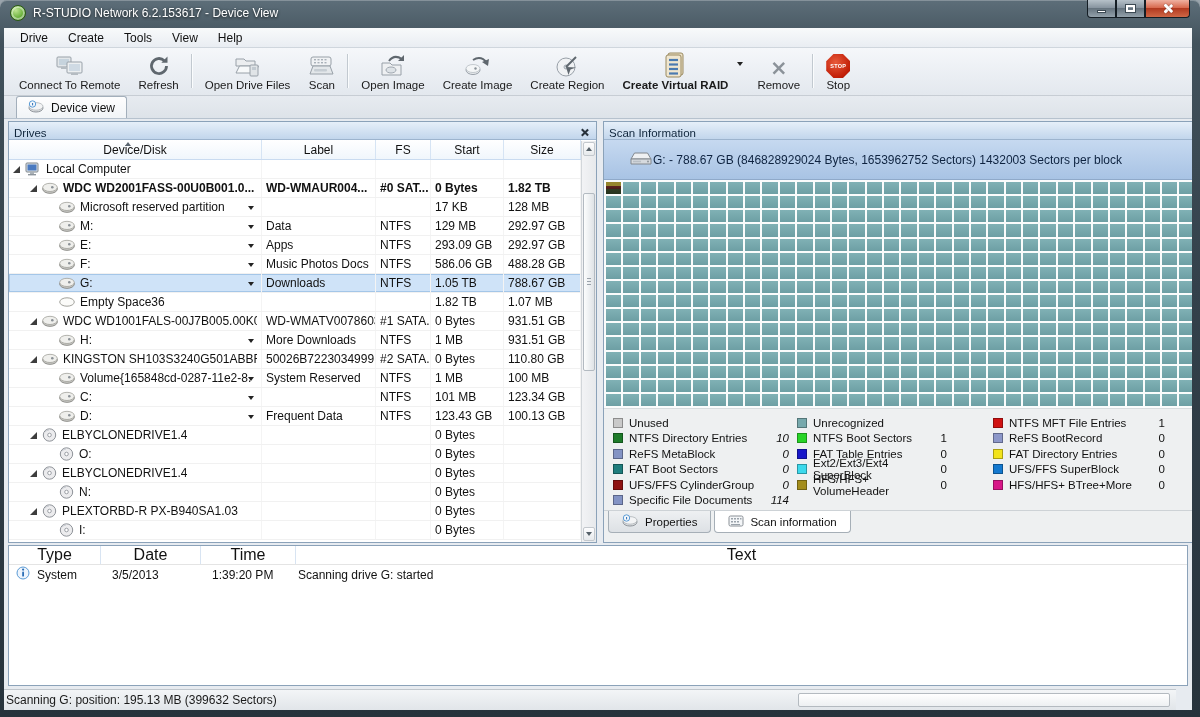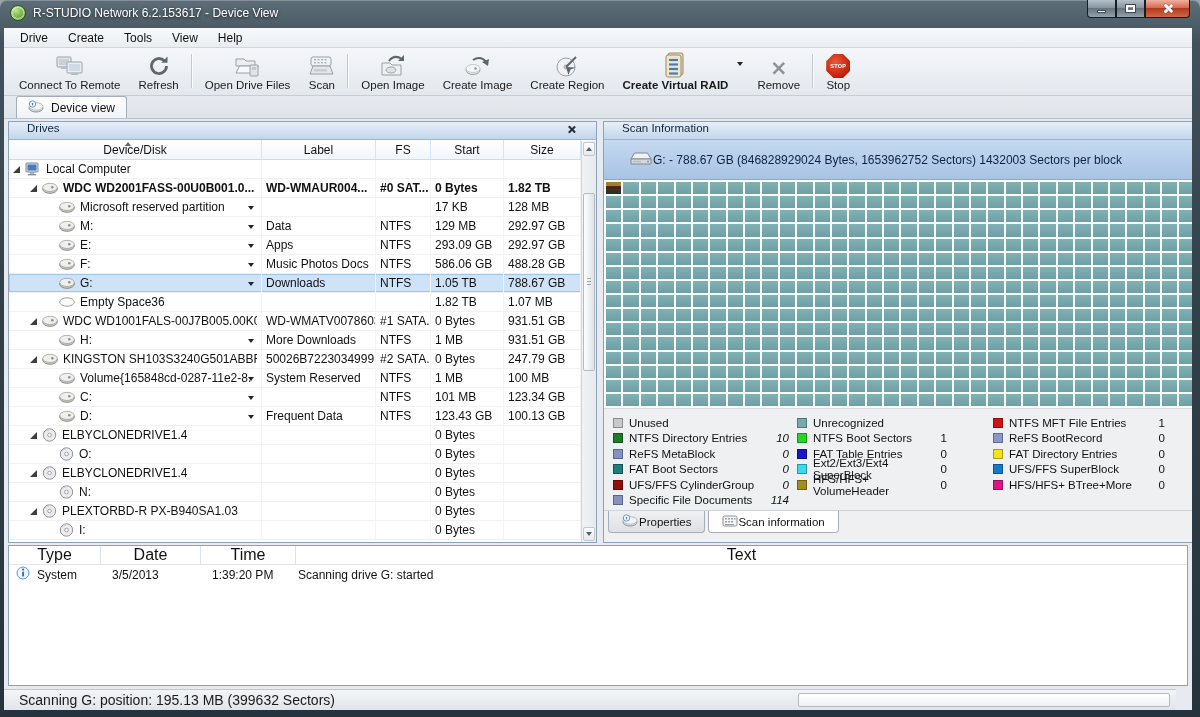--- a/index.html
+++ b/index.html
@@ -55,21 +55,21 @@
     display:flex;align-items:flex-end;padding-left:12px;}
   .vtab{height:22px;background:linear-gradient(180deg,#fefefe,#f1f4f7);border:1px solid #a3afbb;border-bottom:none;
     border-radius:3px 3px 0 0;display:flex;align-items:center;gap:6px;padding:0 11px;font-size:12px;color:#111;}
 
   
   .panel{position:absolute;border:1px solid #8ba2b9;background:#fff;display:flex;flex-direction:column;overflow:hidden;}
   .drives-panel{left:4px;top:93px;width:589px;height:422px;}
   .scan-panel{left:599px;top:93px;width:699px;height:422px;}
   .log-panel{left:4px;top:517px;width:1180px;height:141px;}
   .panel-title{height:18px;flex:0 0 18px;background:linear-gradient(180deg,#e6eff9,#c2d6ec);
-    border-bottom:1px solid #9db4ce;display:flex;align-items:flex-start;padding:0 18px;font-size:11.5px;color:#10263c;}
+    border-bottom:1px solid #9db4ce;display:flex;align-items:flex-end;padding:0 5px;font-size:11.5px;color:#10263c;}
   .panel-close{margin-left:auto;width:14px;height:14px;display:flex;align-items:center;justify-content:center;}
   .px{position:relative;width:8px;height:8px;}
   .px::before,.px::after{content:"";position:absolute;left:3.5px;top:0;width:1.6px;height:9px;background:#27313b;}
   .px::before{transform:rotate(45deg);} .px::after{transform:rotate(-45deg);}
 
   
   .drv-header{height:20px;flex:0 0 20px;display:flex;background:linear-gradient(180deg,#ffffff,#f0f6fc);
     border-bottom:1px solid #c9dbf0;font-size:12px;padding-right:15px;position:relative;}
   .hcell{display:flex;align-items:center;justify-content:center;border-right:1px solid #d6e4f4;color:#111;position:relative;}
   .c-dev{width:253px;} .c-label{width:114px;} .c-fs{width:55px;} .c-start{width:73px;} .c-size{width:77px;}
@@ -109,38 +109,38 @@
   .cell.scanned{background:linear-gradient(180deg,#96862e 0%,#96862e 30%,#5e2320 33%,#4a1e1b 58%,#2e3b22 62%,#26331f 100%);}
   .scan-lower{flex:1;background:#eef0f1;display:flex;flex-direction:column;}
   .legend{display:flex;padding:6px 0 2px 9px;font-size:11.5px;color:#111;}
   .legend-col{display:flex;flex-direction:column;}
   .lc1{width:184px;} .lc2{width:196px;} .lc3{width:190px;}
   .legend-item{display:flex;align-items:center;height:15.5px;gap:6px;}
   .swatch{width:10px;height:10px;border:1px solid rgba(0,0,0,.3);flex:0 0 auto;}
   .legend-count{margin-left:auto;}
   .lc1 .legend-count{margin-right:8px;font-style:italic;} .lc2 .legend-count{margin-right:46px;} .lc3 .legend-count{margin-right:18px;}
   .scan-tabs{flex:1;display:flex;align-items:flex-start;padding-left:4px;border-top:1px solid #cdd2d6;background:#eef0f1;}
-  .stab{display:flex;align-items:center;padding:0 13px;height:22px;font-size:11.5px;color:#111;
+  .stab{display:flex;align-items:center;gap:6px;padding:0 13px;height:22px;font-size:11.5px;color:#111;
     background:linear-gradient(180deg,#eef0f2,#dde1e5);border:1px solid #a6afb7;border-top:none;
     border-radius:0 0 4px 4px;margin-right:3px;}
   .stab.active{background:#fff;}
 
   
   .log-header{height:19px;flex:0 0 19px;display:flex;background:#fff;border-bottom:1px solid #e4e4e4;font-size:16px;}
   .lh{display:flex;align-items:center;justify-content:center;border-right:1px solid #d8e4f2;color:#111;}
   .lh-type{width:92px;} .lh-date{width:100px;} .lh-time{width:95px;} .lh-text{flex:1;border-right:none;}
   .log-body{flex:1;overflow:hidden;font-size:12px;}
   .log-row{height:19px;display:flex;align-items:center;color:#111;}
   .lr-type{width:92px;display:flex;align-items:center;gap:7px;padding-left:7px;}
   .lr-date{width:100px;padding-left:11px;} .lr-time{width:95px;padding-left:11px;} .lr-text{flex:1;padding-left:2px;}
 
   
   .statusbar{position:absolute;left:0;right:16px;top:661px;height:21px;
     background:linear-gradient(180deg,#f3f5f7,#e1e5e9);border-top:1px solid #c0c6cc;
-    display:flex;align-items:center;padding-left:15px;font-size:14px;color:#1a1a1a;}
+    display:flex;align-items:center;padding-left:2px;font-size:12px;color:#1a1a1a;}
   .progress{position:absolute;right:6px;top:3px;width:372px;height:14px;border:1px solid #b4bac0;border-radius:2px;
     background:linear-gradient(180deg,#ffffff,#edf0f2);}
 </style>
 </head>
 <body>
 
 <div class="window">
   <div class="titlebar">
     <div class="title-left">
       <span class="app-icon"></span>
@@ -522,21 +522,21 @@
                   <ellipse cx="8" cy="7" rx="7.3" ry="4.3" fill="#cfcfcb" stroke="#8a8a86"></ellipse>
                   <ellipse cx="8" cy="5.4" rx="7.3" ry="4.1" fill="#efefec" stroke="#96968f" stroke-width=".7"></ellipse>
                   <circle cx="10.3" cy="5.2" r="1.3" fill="#8b9196"></circle>
                 </svg>
               </span>
               <span class="rname">KINGSTON SH103S3240G501ABBF0</span>
             </div>
             <div class="tcell c-label">50026B7223034999</div>
             <div class="tcell c-fs">#2 SATA...</div>
             <div class="tcell c-start">0 Bytes</div>
-            <div class="tcell c-size">247.79 GB</div>
+            <div class="tcell c-size">110.80 GB</div>
           </div>
           <div class="trow">
             <div class="tcell c-dev dev-cell">
               <span class="ind" style="width: 34px;"></span>
               <span class="exp-sp"></span>
               <span class="ricon">
                 <svg width="16" height="12" viewBox="0 0 16 12">
                   <ellipse cx="8" cy="7" rx="7.3" ry="4.3" fill="#cfcfcb" stroke="#8a8a86"></ellipse>
                   <ellipse cx="8" cy="5.4" rx="7.3" ry="4.1" fill="#efefec" stroke="#96968f" stroke-width=".7"></ellipse>
                   <circle cx="10.3" cy="5.2" r="1.3" fill="#8b9196"></circle>

